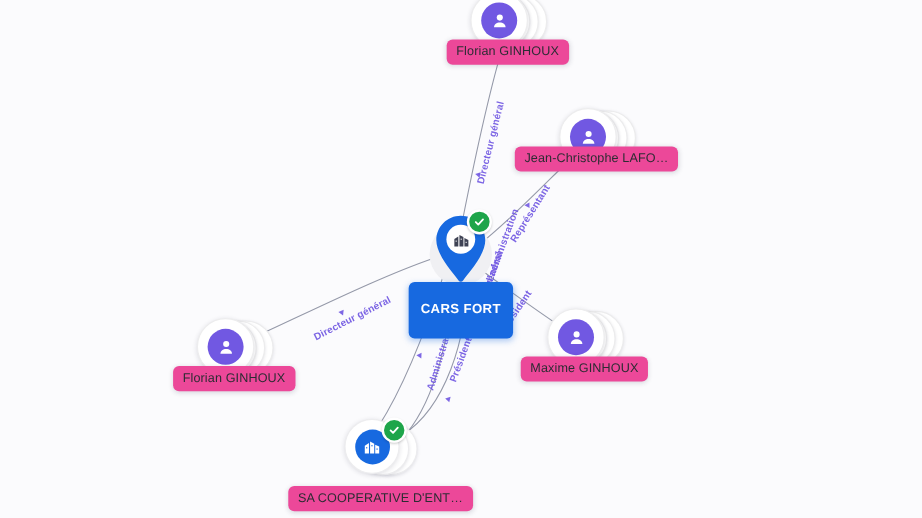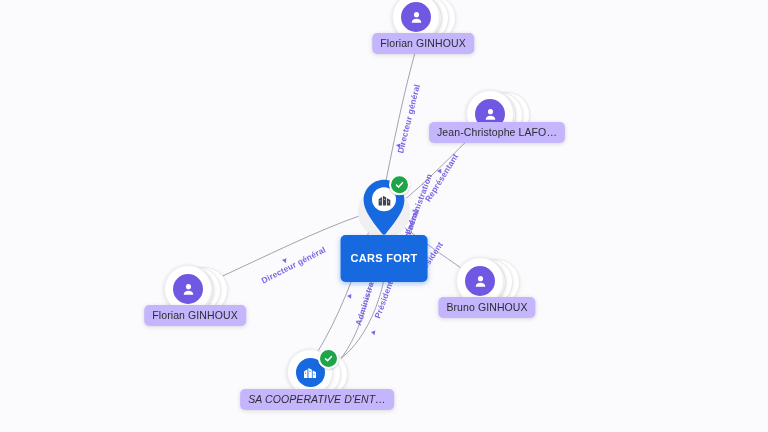--- a/index.html
+++ b/index.html
@@ -85,21 +85,21 @@
     position:absolute;width:17px;height:17px;border-radius:50%;
     background:#1ea54a;border:2px solid #ffffff;
     display:flex;align-items:center;justify-content:center;
     box-shadow:0 1px 2px rgba(0,0,0,.18);
   }
 
   
   .node-label{
     position:absolute;left:50%;transform:translateX(-50%);
     white-space:nowrap;
-    background:#c4b5fd;
+    background:#ec4899;
     color:#2c2c33;
     font-size:10.5px;
     line-height:1;
     padding:5px 8px;
     border-radius:5px;
     box-shadow:0 1px 4px rgba(30,30,60,0.16);
     letter-spacing:.1px;
   }
   .node-label.primary{
     background:#1769e0;color:#ffffff;font-weight:700;font-size:11px;
@@ -219,21 +219,21 @@
         <div class="card c1"></div>
         <div class="avatar-ring">
           <div class="avatar-disc">
             <svg width="17" height="17" viewBox="0 0 24 24" fill="#ffffff">
               <circle cx="12" cy="8" r="3.6"></circle>
               <path d="M5.2 19.4c0-3.6 3.1-5.6 6.8-5.6s6.8 2 6.8 5.6z"></path>
             </svg>
           </div>
         </div>
       </div>
-      <div class="node-label" style="top:16px;">Bruno GINHOUX</div>
+      <div class="node-label" style="top:16px;">Maxime GINHOUX</div>
     </div>
   </div>
 
   <div class="node" style="left:195px;top:289px;">
     <div class="node-hit">
       <div class="stack">
         <div class="card c3"></div>
         <div class="card c2"></div>
         <div class="card c1"></div>
         <div class="avatar-ring">
@@ -265,21 +265,21 @@
               <rect x="17.6" y="14.6" width="1.5" height="1.5" fill="#1769e0"></rect>
             </svg>
           </div>
         </div>
         <div class="badge-check" style="left:31px;top:-1px;">
           <svg width="9" height="9" viewBox="0 0 24 24" fill="none" stroke="#ffffff" stroke-width="4" stroke-linecap="round" stroke-linejoin="round">
             <path d="M4 12.5 L9.5 18 L20 6.5"></path>
           </svg>
         </div>
       </div>
-      <div class="node-label" style="top:16px;font-style:italic;">SA COOPERATIVE D'ENT…</div>
+      <div class="node-label" style="top:32px;">SA COOPERATIVE D'ENT…</div>
     </div>
   </div>
 
   <div class="node" style="left:384px;top:212px;">
     <div class="node-hit">
       <div class="pin-halo"></div>
       <div class="pin">
         <svg width="46" height="58" viewBox="0 0 46 58">
           <path d="M23 1.5 C11.7 1.5 2.6 10.6 2.6 21.9 C2.6 33.9 16 48.2 21.1 55.4 C22.0 56.7 24.0 56.7 24.9 55.4 C30.0 48.2 43.4 33.9 43.4 21.9 C43.4 10.6 34.3 1.5 23 1.5 Z" fill="#1769e0"></path>
         </svg>

